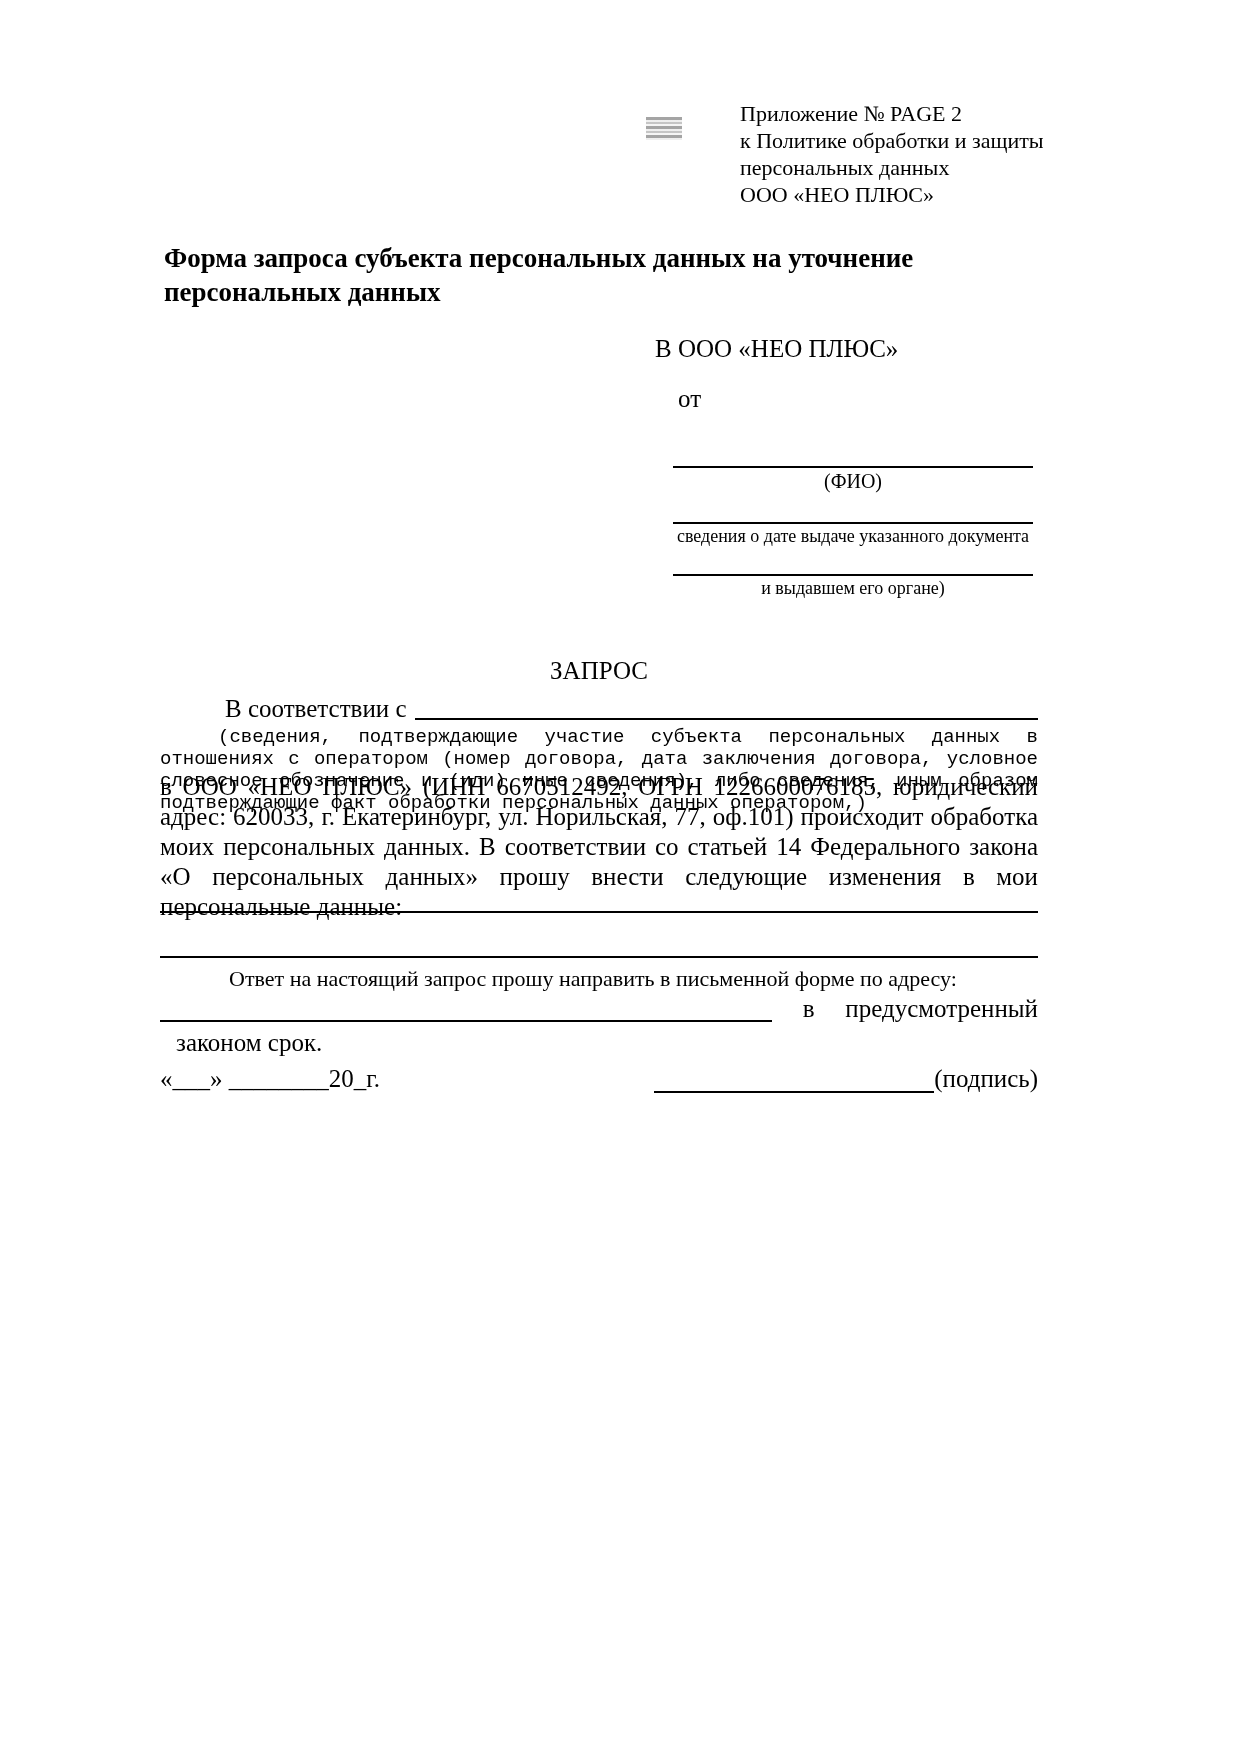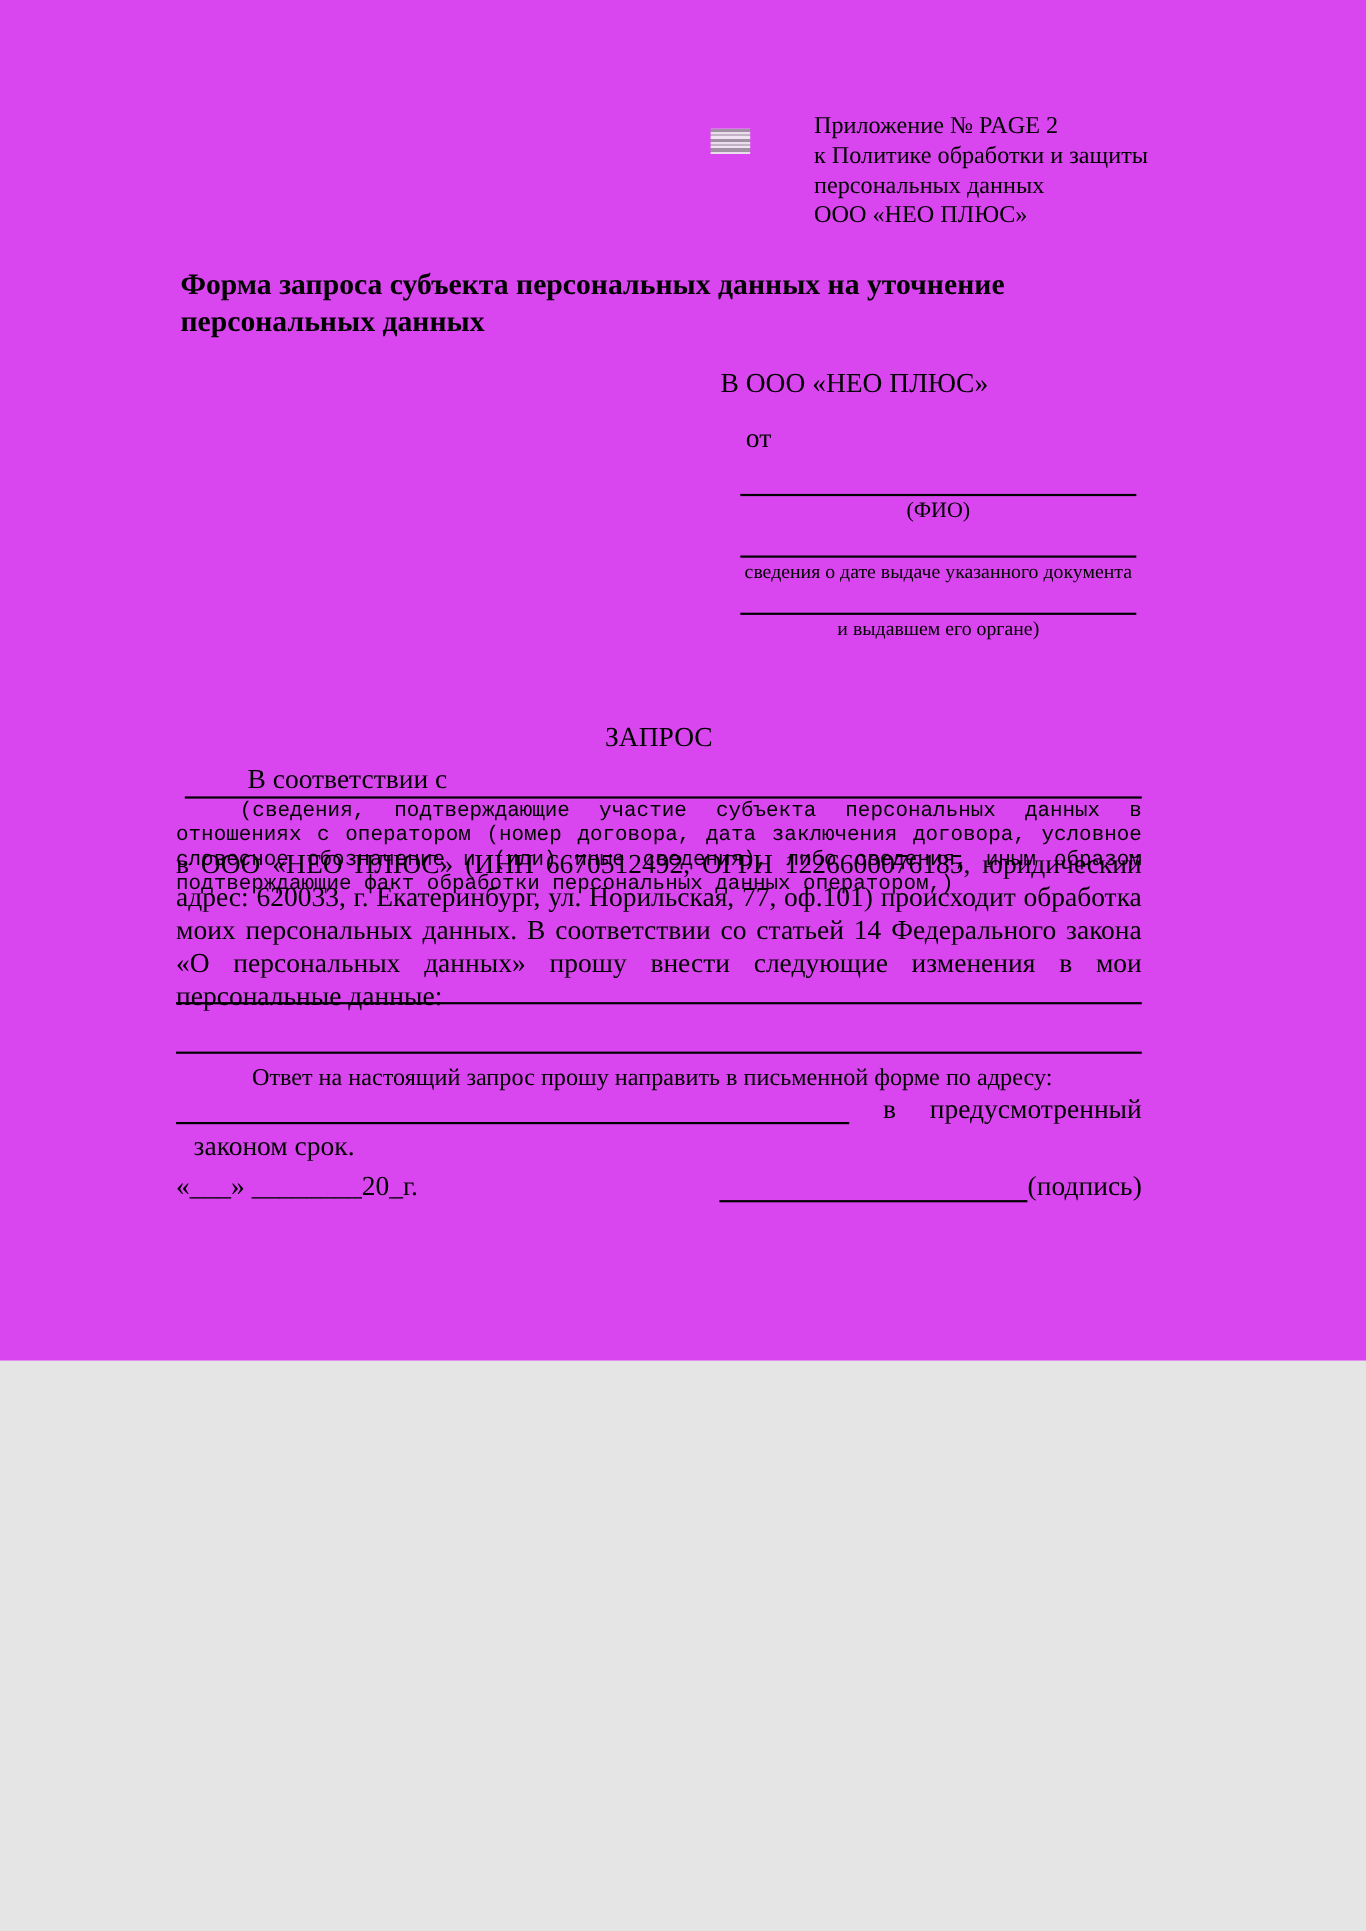--- a/index.html
+++ b/index.html
@@ -1,21 +1,21 @@
 <!DOCTYPE html>
 <html><head>
 <meta charset="utf-8">
 <style>
   html, body { margin: 0; padding: 0; background: #e5e5e5; }
   .page {
     position: relative;
     width: 1242px;
-    height: 1237px;
+    height: 1755px;
     margin: 0 auto;
-    background: #d946ef;
+    background: #ffffff;
     color: #000000;
     font-family: "Liberation Serif", "DejaVu Serif", serif;
     overflow: hidden;
   }
 
   
   .artifact {
     position: absolute;
     left: 646px; top: 117px;
     width: 36px; height: 23px;
@@ -54,21 +54,21 @@
     font-size: 25px;
     line-height: 30px;
   }
   .addressee .to { margin-left: 0; }
   .addressee .from { margin-left: 23px; margin-top: 20px; }
   .field { margin-left: 18px; width: 360px; }
   .field .fill-line {
     height: 0;
     border-top: 2px solid #000;
   }
-  .field.f1 { margin-top: 35px; }
+  .field.f1 { margin-top: 52px; }
   .field.f2 { margin-top: 26px; }
   .field.f3 { margin-top: 29px; }
   .field.f4 { margin-top: 27px; }
   .field .caption {
     text-align: center;
     white-space: nowrap;
     font-size: 18px;
     line-height: 22px;
     padding-top: 1px;
   }
@@ -82,21 +82,20 @@
     font-size: 25px;
   }
 
   .intro-row {
     position: absolute;
     left: 160px; top: 694px;
     width: 878px;
     display: flex;
     font-size: 25px;
     line-height: 30px;
-    flex-direction: column;
   }
   .intro-row .intro-text { padding-left: 65px; white-space: nowrap; }
   .inline-line {
     flex: 1;
     border-bottom: 2px solid #000;
     margin-left: 8px;
     margin-bottom: 4px;
   }
 
   .fine-print {

